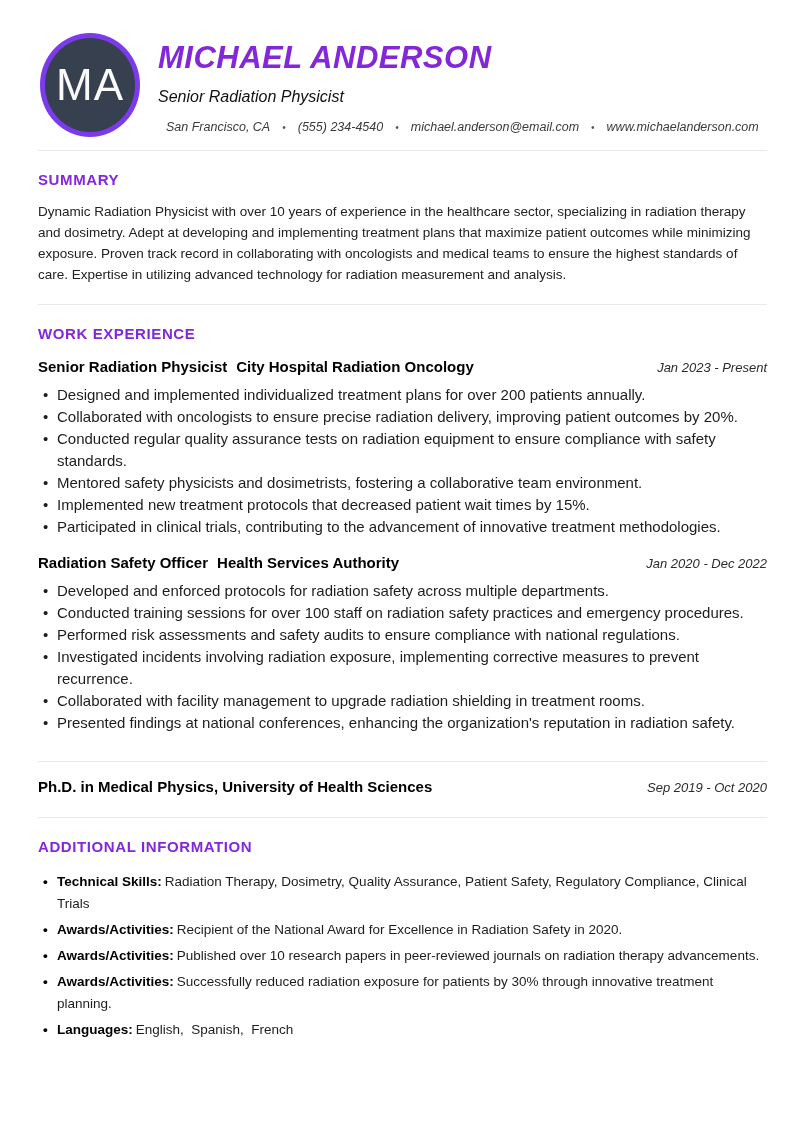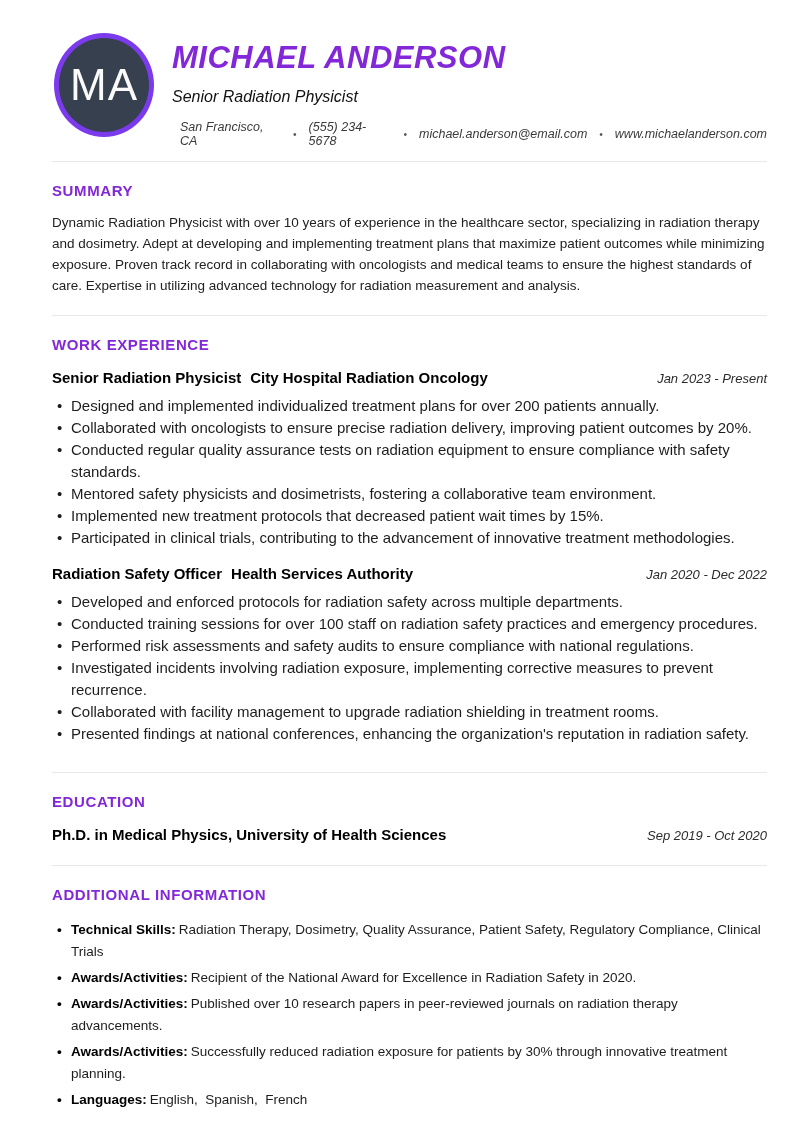--- a/index.html
+++ b/index.html
@@ -3,21 +3,21 @@
 <meta charset="utf-8">
 <style>
   * { margin: 0; padding: 0; box-sizing: border-box; }
   html, body { background: #ffffff; }
   body {
     width: 800px; height: 1130px;
     font-family: "Liberation Sans", sans-serif;
     color: #1f1f1f;
     overflow: hidden;
   }
-  .page { padding: 33px 33px 0 52px; }
+  .page { padding: 33px 33px 0 38px; }
 
   
   .header { display: flex; align-items: flex-start; }
   .avatar {
     width: 100px; height: 104px;
     border-radius: 50%;
     background: var(--avatar-bg, #36404e);
     border: 5px solid var(--avatar-ring, #7c3aed);
     display: flex; align-items: center; justify-content: center;
     flex: 0 0 auto;
@@ -100,21 +100,21 @@
   <header class="header">
     <div class="avatar">
       <span>MA</span>
     </div>
     <div class="header-info">
       <h1 class="name">MICHAEL ANDERSON</h1>
       <div class="job-title">Senior Radiation Physicist</div>
       <div class="contact-row">
         <span>San Francisco, CA</span>
         <span class="dot">•</span>
-        <span>(555) 234-5678</span>
+        <span>(555) 234-4540</span>
         <span class="dot">•</span>
         <span>michael.anderson@email.com</span>
         <span class="dot">•</span>
         <span>www.michaelanderson.com</span>
       </div>
     </div>
   </header>
 
   <hr class="divider hr-header">
 
@@ -159,21 +159,20 @@
         <li>Investigated incidents involving radiation exposure, implementing corrective measures to prevent recurrence.</li>
         <li>Collaborated with facility management to upgrade radiation shielding in treatment rooms.</li>
         <li>Presented findings at national conferences, enhancing the organization's reputation in radiation safety.</li>
       </ul>
     </div>
   </section>
 
   <hr class="divider hr-work">
 
   <section>
-    <h2 class="section-heading">EDUCATION</h2>
     <div class="entry-head">
       <div class="titles">Ph.D. in Medical Physics, University of Health Sciences</div>
       <span class="entry-dates">Sep 2019 - Oct 2020</span>
     </div>
   </section>
 
   <hr class="divider hr-education">
 
   <section>
     <h2 class="section-heading">ADDITIONAL INFORMATION</h2>

